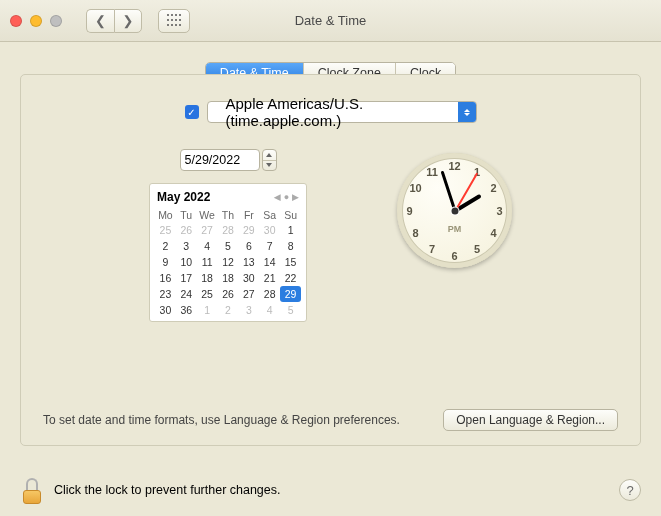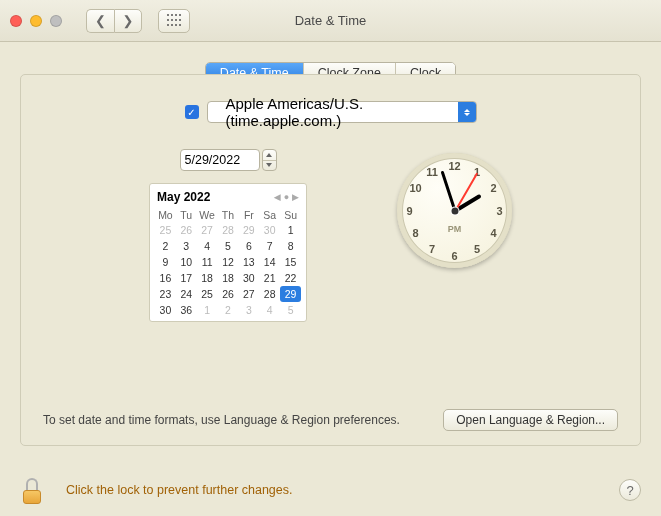--- a/index.html
+++ b/index.html
@@ -82,21 +82,21 @@
   
   .panel-footer { position:absolute; bottom:14px; left:22px; right:22px; display:flex; align-items:center; gap:8px; }
   .footer-text { font-size:12px; color:#444; }
   .push-btn { background:linear-gradient(#fdfdfa,#eceadb); border:1px solid #b8b4a0; border-radius:5px; height:22px; padding:0 12px; font-size:12px; color:#333; margin-left:auto; }
 
   
   .bottom { position:absolute; left:20px; right:20px; bottom:12px; display:flex; align-items:center; gap:10px; }
   .lock-icon { width:24px; height:28px; position:relative; }
   .lock-body { position:absolute; bottom:0; left:3px; width:18px; height:14px; background:linear-gradient(#f6c765,#e8a63a); border-radius:3px; border:1px solid #c88a2b; }
   .lock-shackle { position:absolute; top:2px; left:6px; width:12px; height:14px; border:2px solid #b0b0b0; border-bottom:none; border-radius:7px 7px 0 0; }
-  .lock-text { font-size:12.5px; color:#a16207;margin-left:12px; }
+  .lock-text { font-size:12.5px; color:#000000; }
   .help { margin-left:auto; width:22px; height:22px; border-radius:50%; border:1px solid #bdbaa5; background:linear-gradient(#fdfdfa,#eceadb); display:flex; align-items:center; justify-content:center; font-size:13px; color:#6a6a6a; }
 </style>
 </head>
 <body>
 
 <div class="toolbar">
   <div class="traffic">
     <div class="dot red"></div>
     <div class="dot yellow"></div>
     <div class="dot green"></div>

